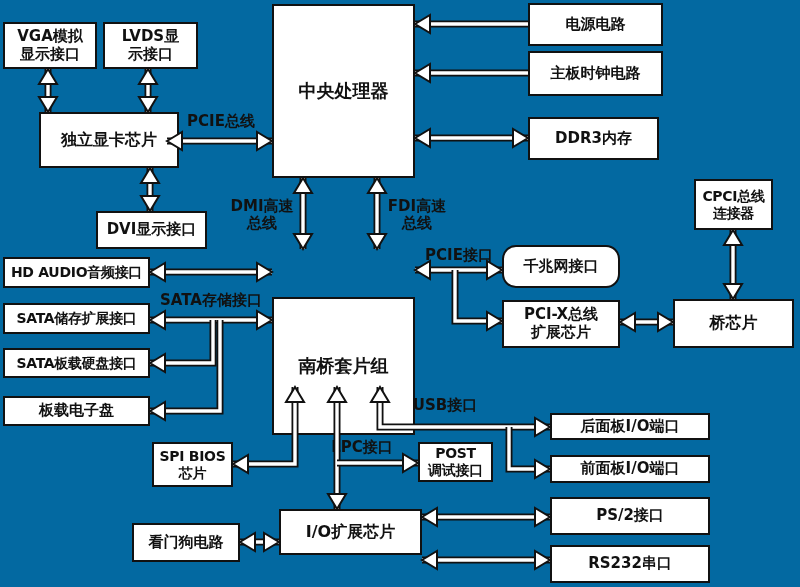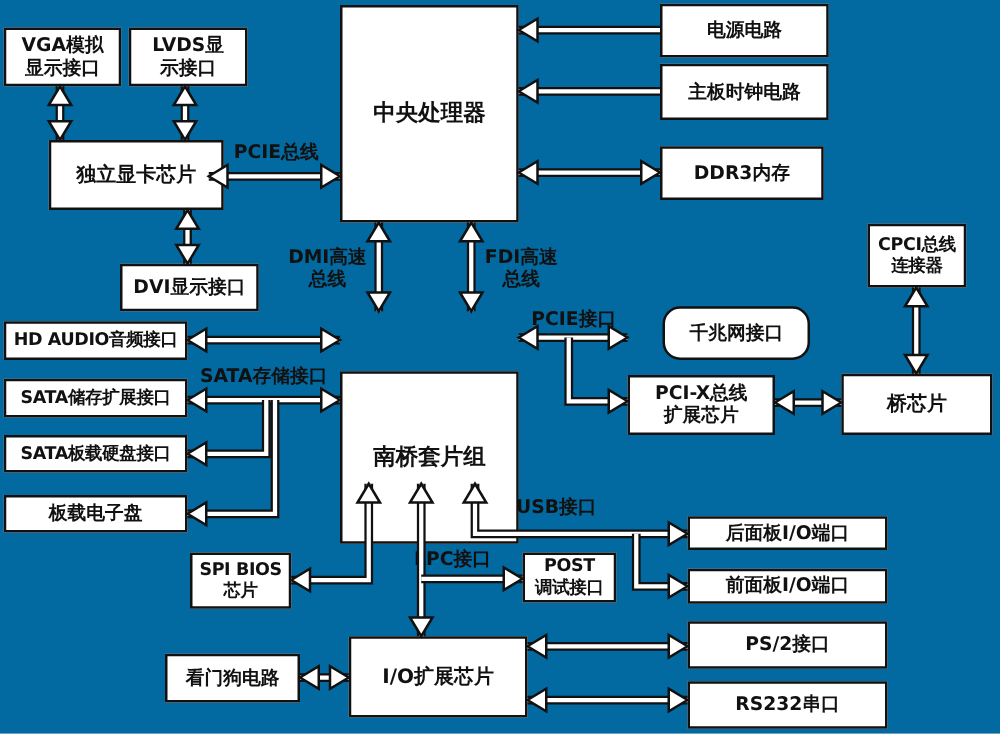--- a/index.html
+++ b/index.html
@@ -40,34 +40,34 @@
   <div class="node" style="left:528px;top:51px;width:135px;height:45px;">主板时钟电路</div>
   <div class="node" style="left:528px;top:117px;width:131px;height:43px;">DDR3内存</div>
   <div class="node fs14" style="left:694px;top:179px;width:79px;height:51px;">CPCI总线
 连接器</div>
   <div class="node" style="left:96px;top:211px;width:111px;height:38px;">DVI显示接口</div>
   <div class="node fs14" style="left:3px;top:257px;width:147px;height:31px;">HD AUDIO音频接口</div>
   <div class="node fs14" style="left:3px;top:303px;width:147px;height:31px;">SATA储存扩展接口</div>
   <div class="node fs14" style="left:3px;top:348px;width:147px;height:30px;">SATA板载硬盘接口</div>
   <div class="node" style="left:3px;top:396px;width:147px;height:30px;">板载电子盘</div>
   <div class="node fs18" style="left:272px;top:249px;width:143px;height:138px;margin-top:48px;">南桥套片组</div>
-  <div class="node" style="left:530px;top:245px;width:118px;height:43px;border-radius:14px;">千兆网接口</div>
+  <div class="node" style="left:502px;top:245px;width:118px;height:43px;border-radius:14px;">千兆网接口</div>
   <div class="node" style="left:502px;top:300px;width:118px;height:48px;">PCI-X总线
 扩展芯片</div>
   <div class="node fs16" style="left:673px;top:299px;width:121px;height:49px;">桥芯片</div>
   <div class="node fs14" style="left:152px;top:442px;width:81px;height:45px;text-align:center;">SPI BIOS
 芯片</div>
   <div class="node fs14" style="left:418px;top:442px;width:75px;height:40px;">POST
 调试接口</div>
   <div class="node" style="left:550px;top:413px;width:160px;height:27px;">后面板I/O端口</div>
   <div class="node" style="left:550px;top:455px;width:160px;height:28px;">前面板I/O端口</div>
   <div class="node" style="left:550px;top:497px;width:160px;height:38px;">PS/2接口</div>
   <div class="node" style="left:550px;top:545px;width:160px;height:38px;">RS232串口</div>
   <div class="node" style="left:132px;top:523px;width:108px;height:39px;">看门狗电路</div>
-  <div class="node fs16" style="left:279px;top:509px;width:143px;height:65px;">I/O扩展芯片</div>
+  <div class="node fs16" style="left:279px;top:509px;width:143px;height:46px;">I/O扩展芯片</div>
 
   <div class="buslabel" style="left:221px;top:122px;">PCIE总线</div>
   <div class="buslabel" style="left:262px;top:215px;">DMI高速
 总线</div>
   <div class="buslabel" style="left:417px;top:215px;">FDI高速
 总线</div>
   <div class="buslabel" style="left:459px;top:256px;">PCIE接口</div>
   <div class="buslabel" style="left:211px;top:301px;">SATA存储接口</div>
   <div class="buslabel" style="left:445px;top:406px;">USB接口</div>
   <div class="buslabel" style="left:362px;top:448px;">LPC接口</div>

